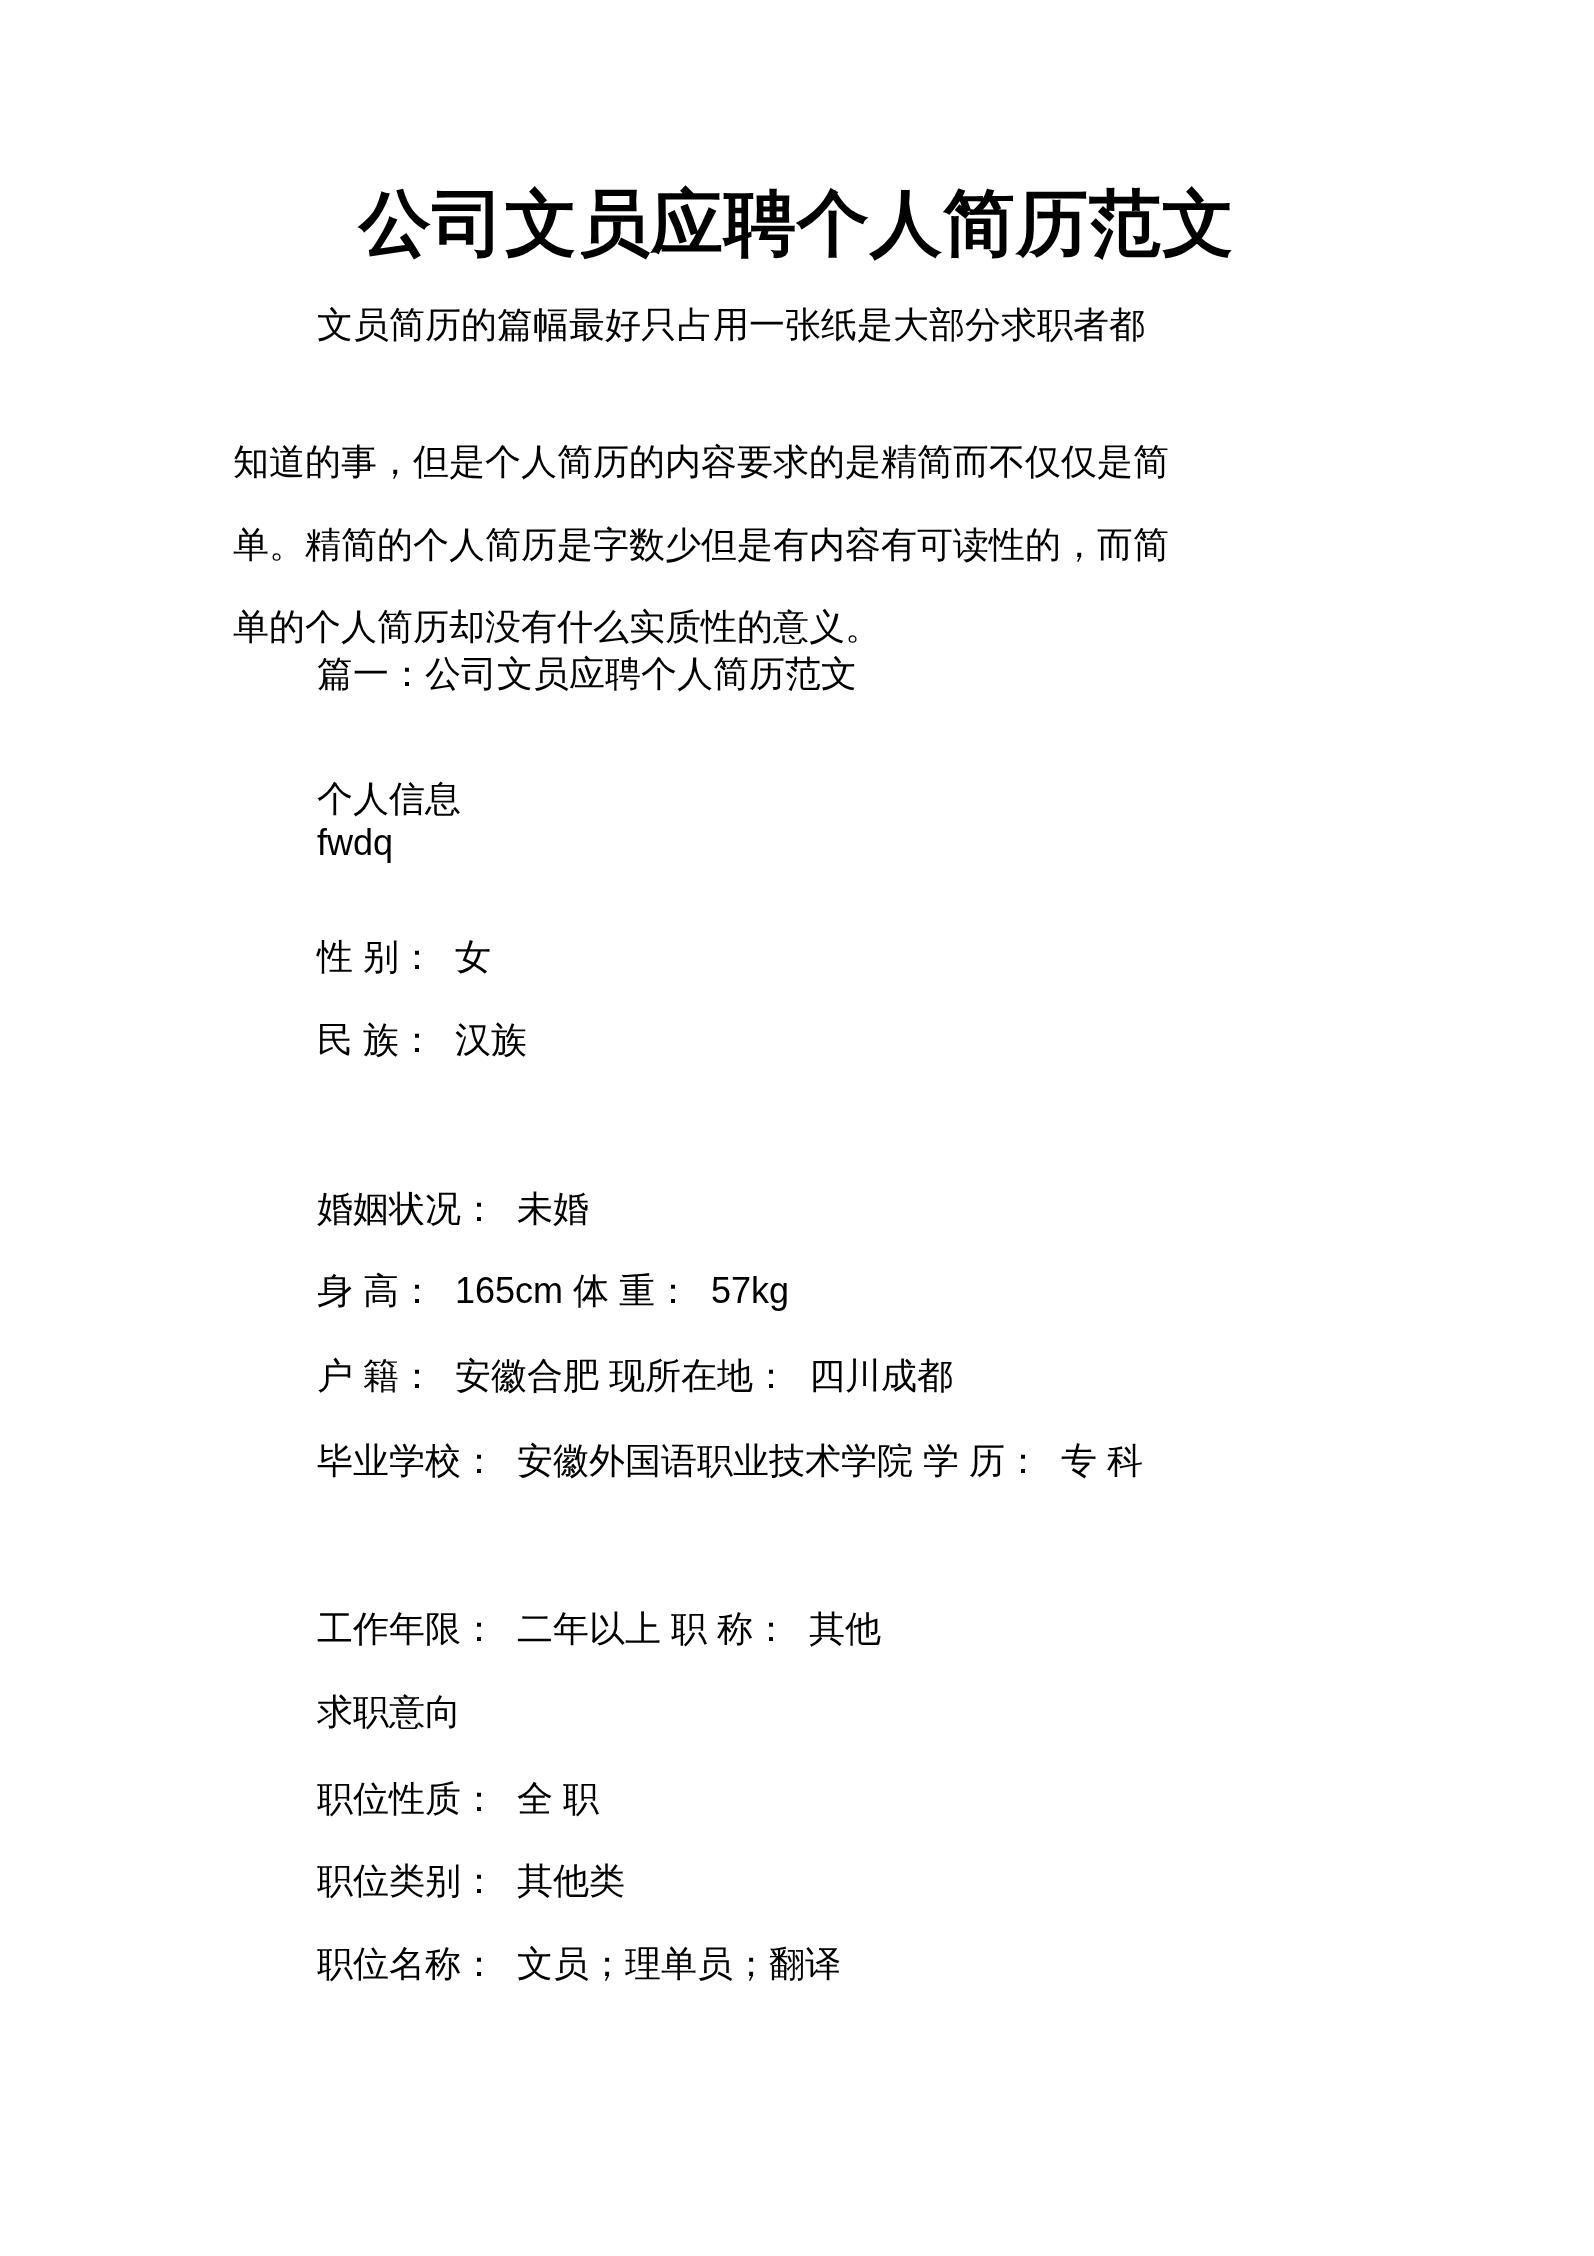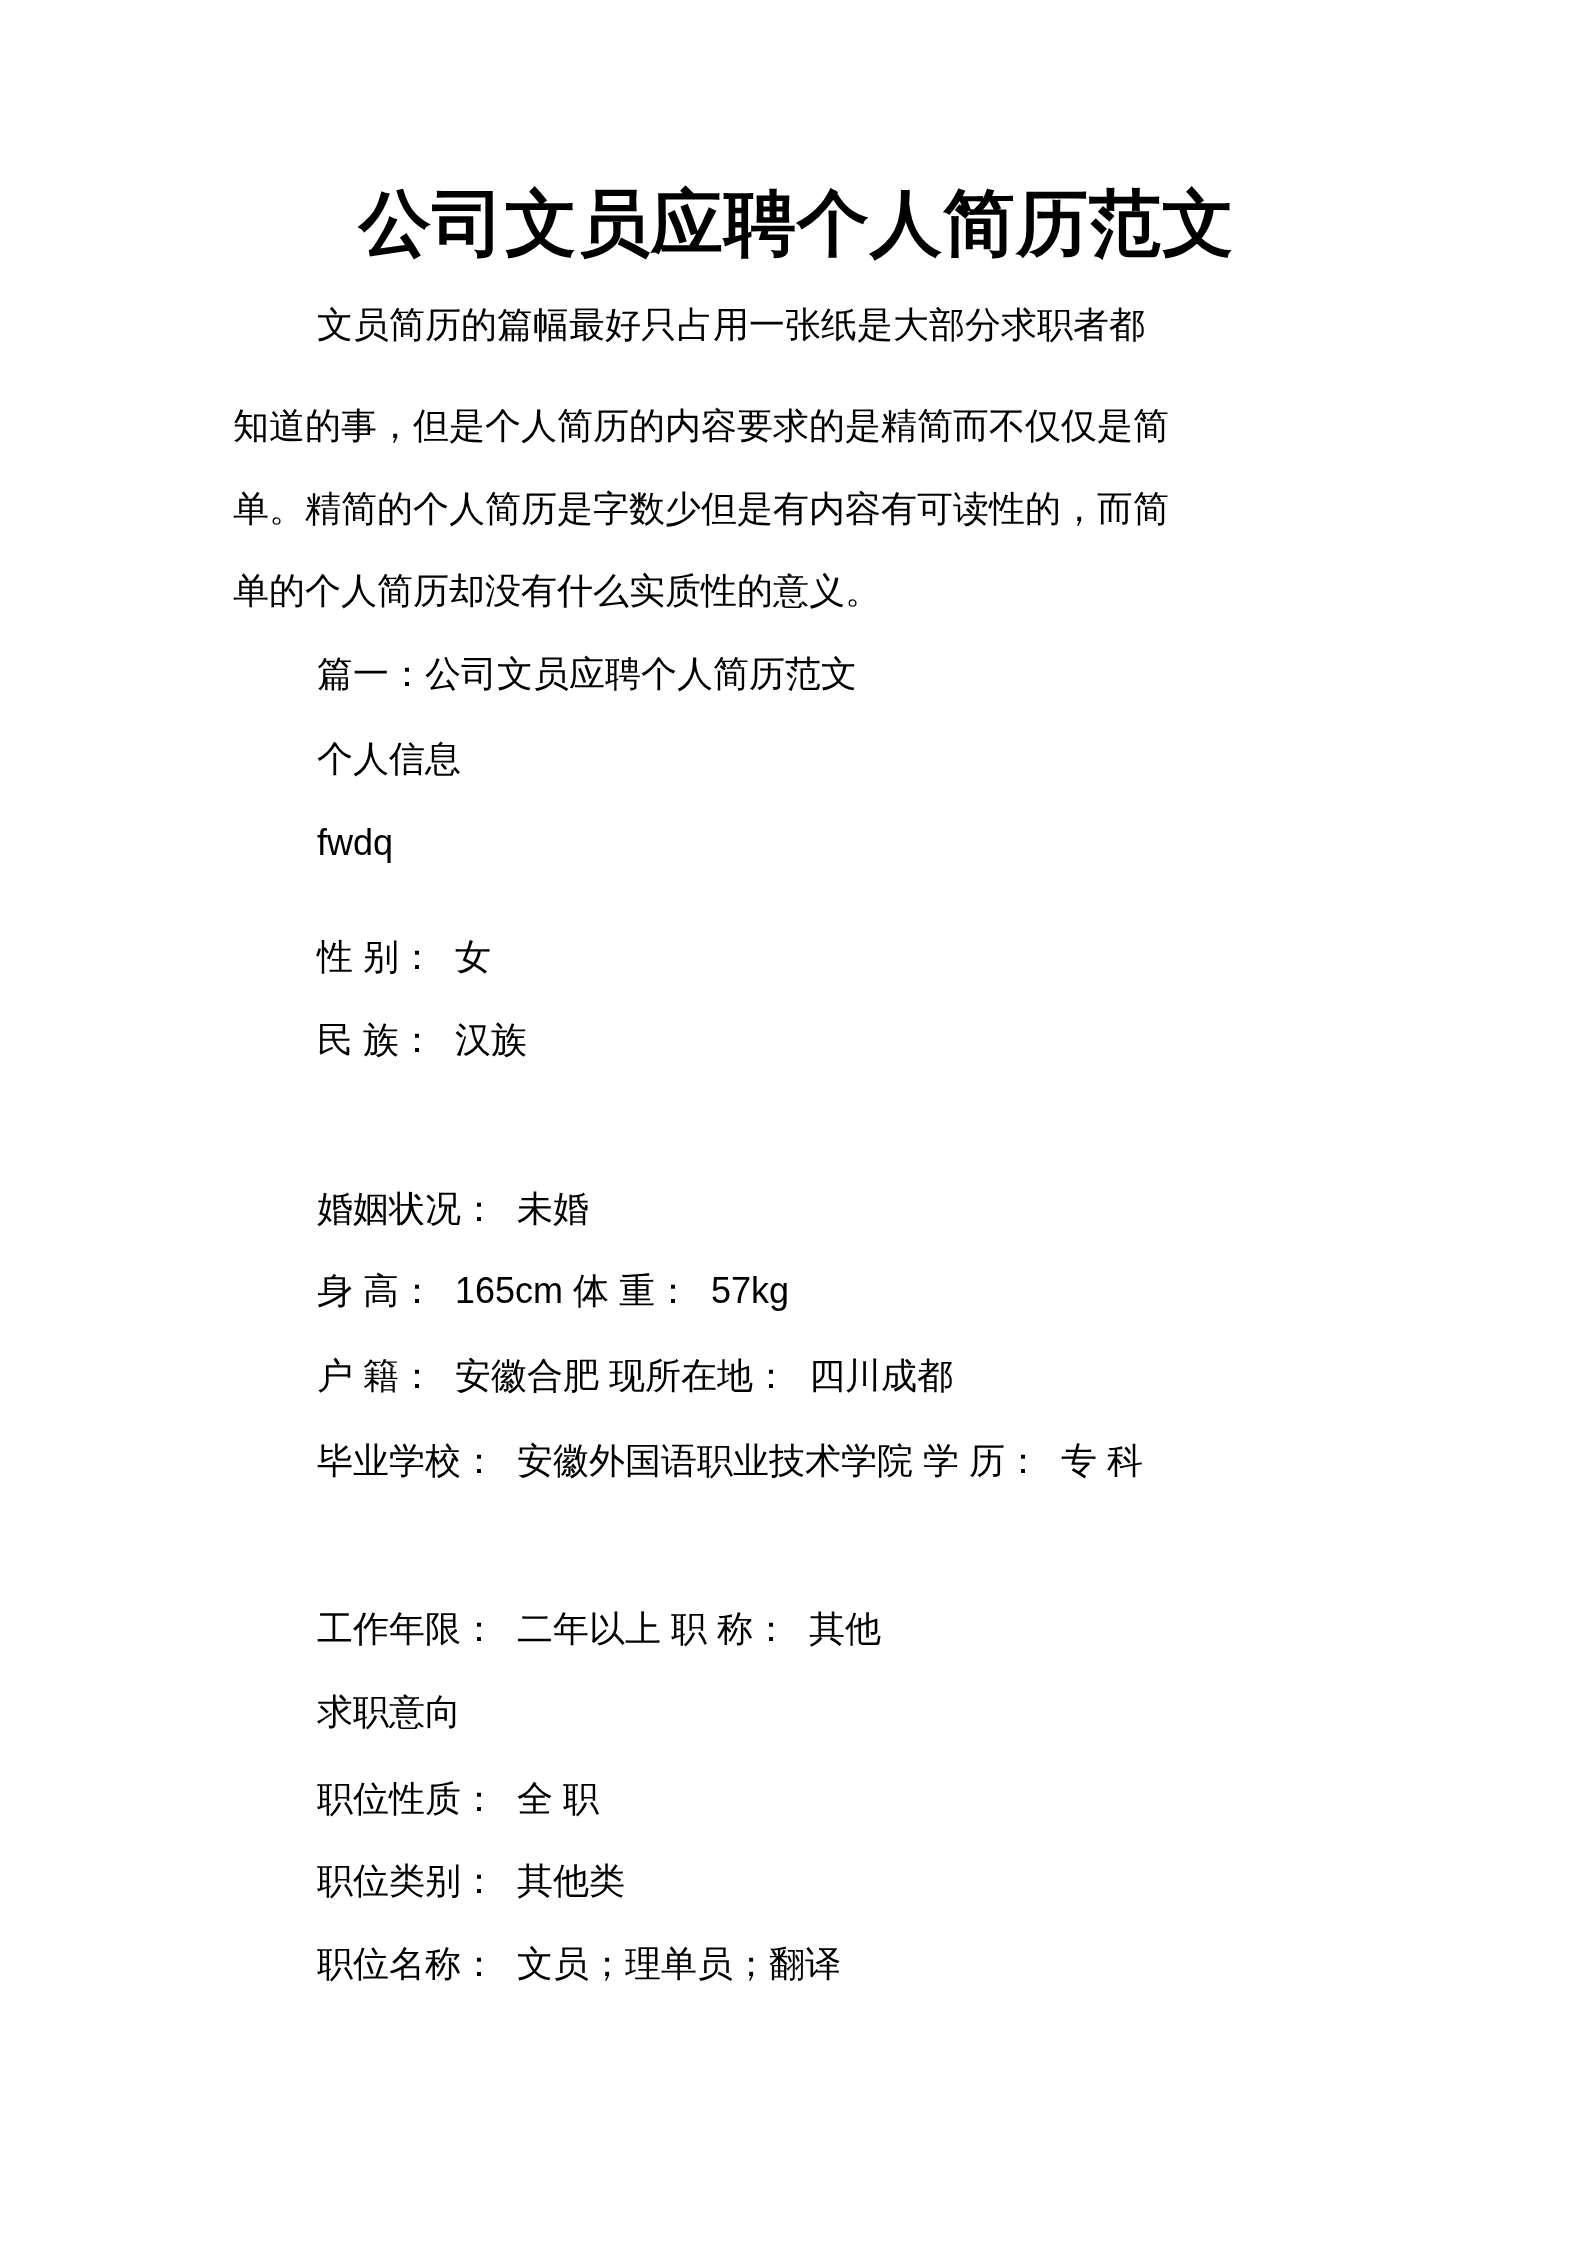--- a/index.html
+++ b/index.html
@@ -29,38 +29,38 @@
     white-space: pre;
     font-family: Liberation Mono, monospace;
   }
   .line {
     position: absolute;
     font-size: 36px;
     line-height: 42px;
     white-space: pre;
     letter-spacing: 0;
   }
-  .cont   { left: 233px; }
+  .cont   { left: 233px; margin-top: 36px; }
   .indent { left: 317px; }
 </style>
 </head>
 <body>
 
 <div class="page">
 
   <div class="doc-title">公司文员应聘个人简历范文</div>
 
   <div class="line indent" style="top:304px">文员简历的篇幅最好只占用一张纸是大部分求职者都</div>
   <div class="line cont" style="top:405px">知道的事，但是个人简历的内容要求的是精简而不仅仅是简</div>
   <div class="line cont" style="top:488px">单。精简的个人简历是字数少但是有内容有可读性的，而简</div>
   <div class="line cont" style="top:570px">单的个人简历却没有什么实质性的意义。</div>
 
   <div class="line indent" style="top:653px">篇一：公司文员应聘个人简历范文</div>
 
-  <div class="line indent" style="top:738px">个人信息</div>
+  <div class="line indent" style="top:778px">个人信息</div>
 
   <div class="line indent" style="top:822px">fwdq</div>
 
   <div class="line indent" style="top:936px">性 别：  女</div>
 
   <div class="line indent" style="top:1019px">民 族：  汉族</div>
 
 
   <div class="line indent" style="top:1188px">婚姻状况：  未婚</div>
 

